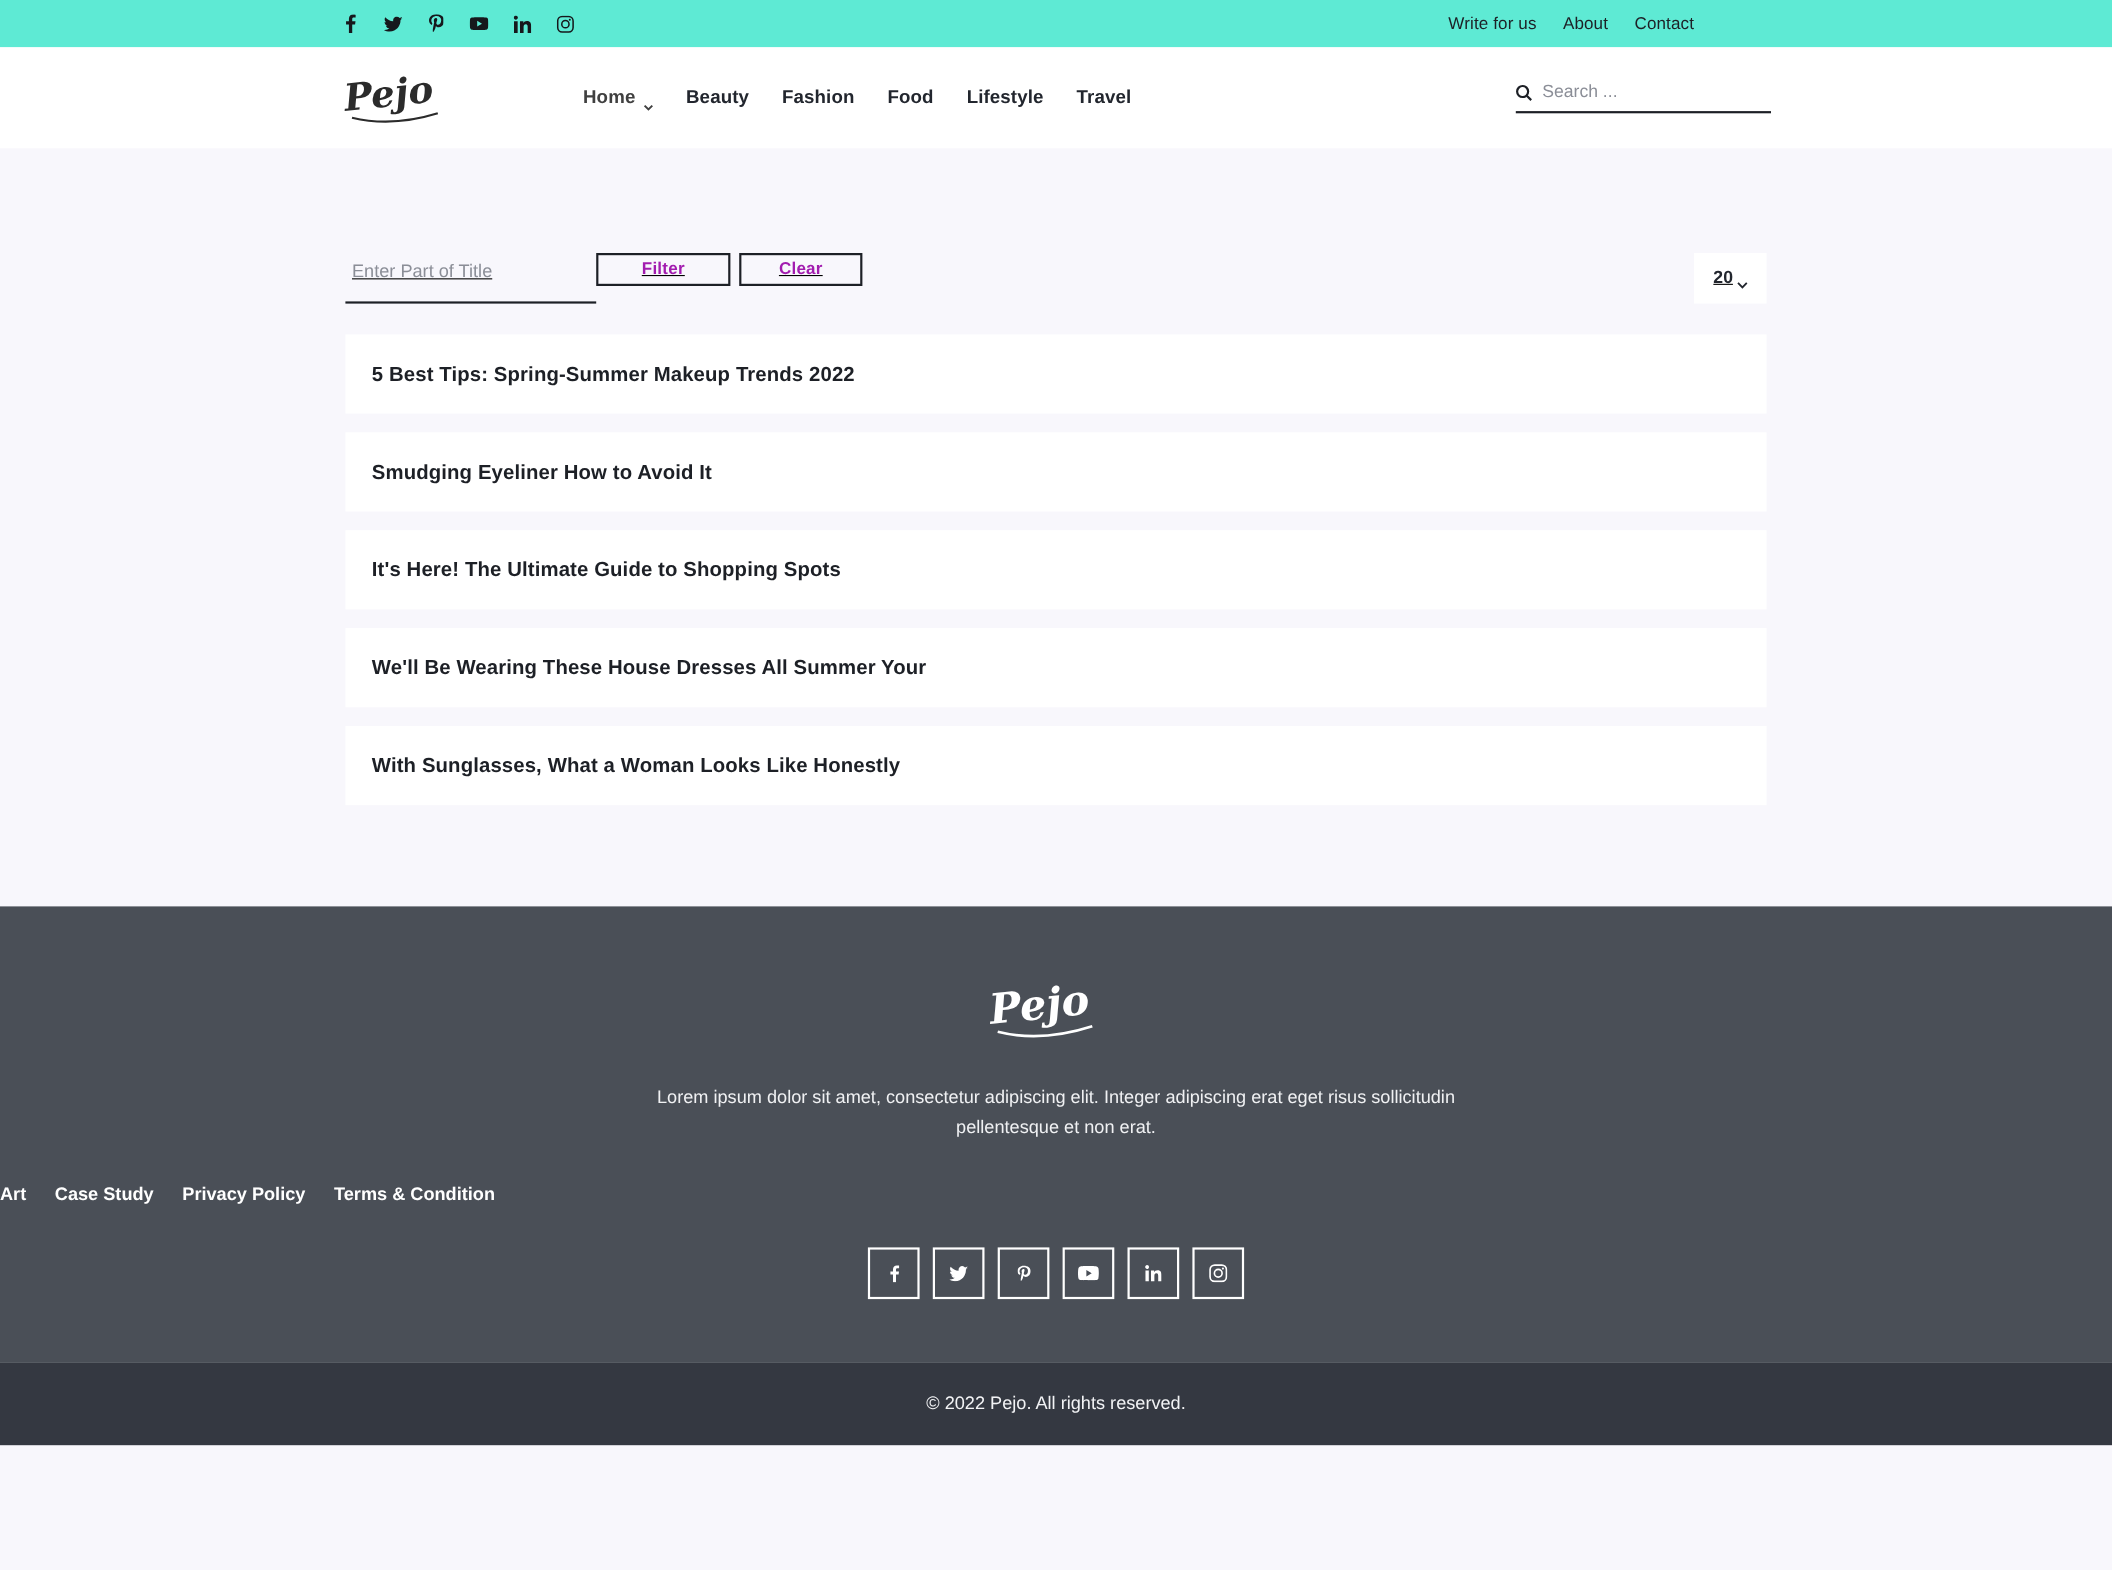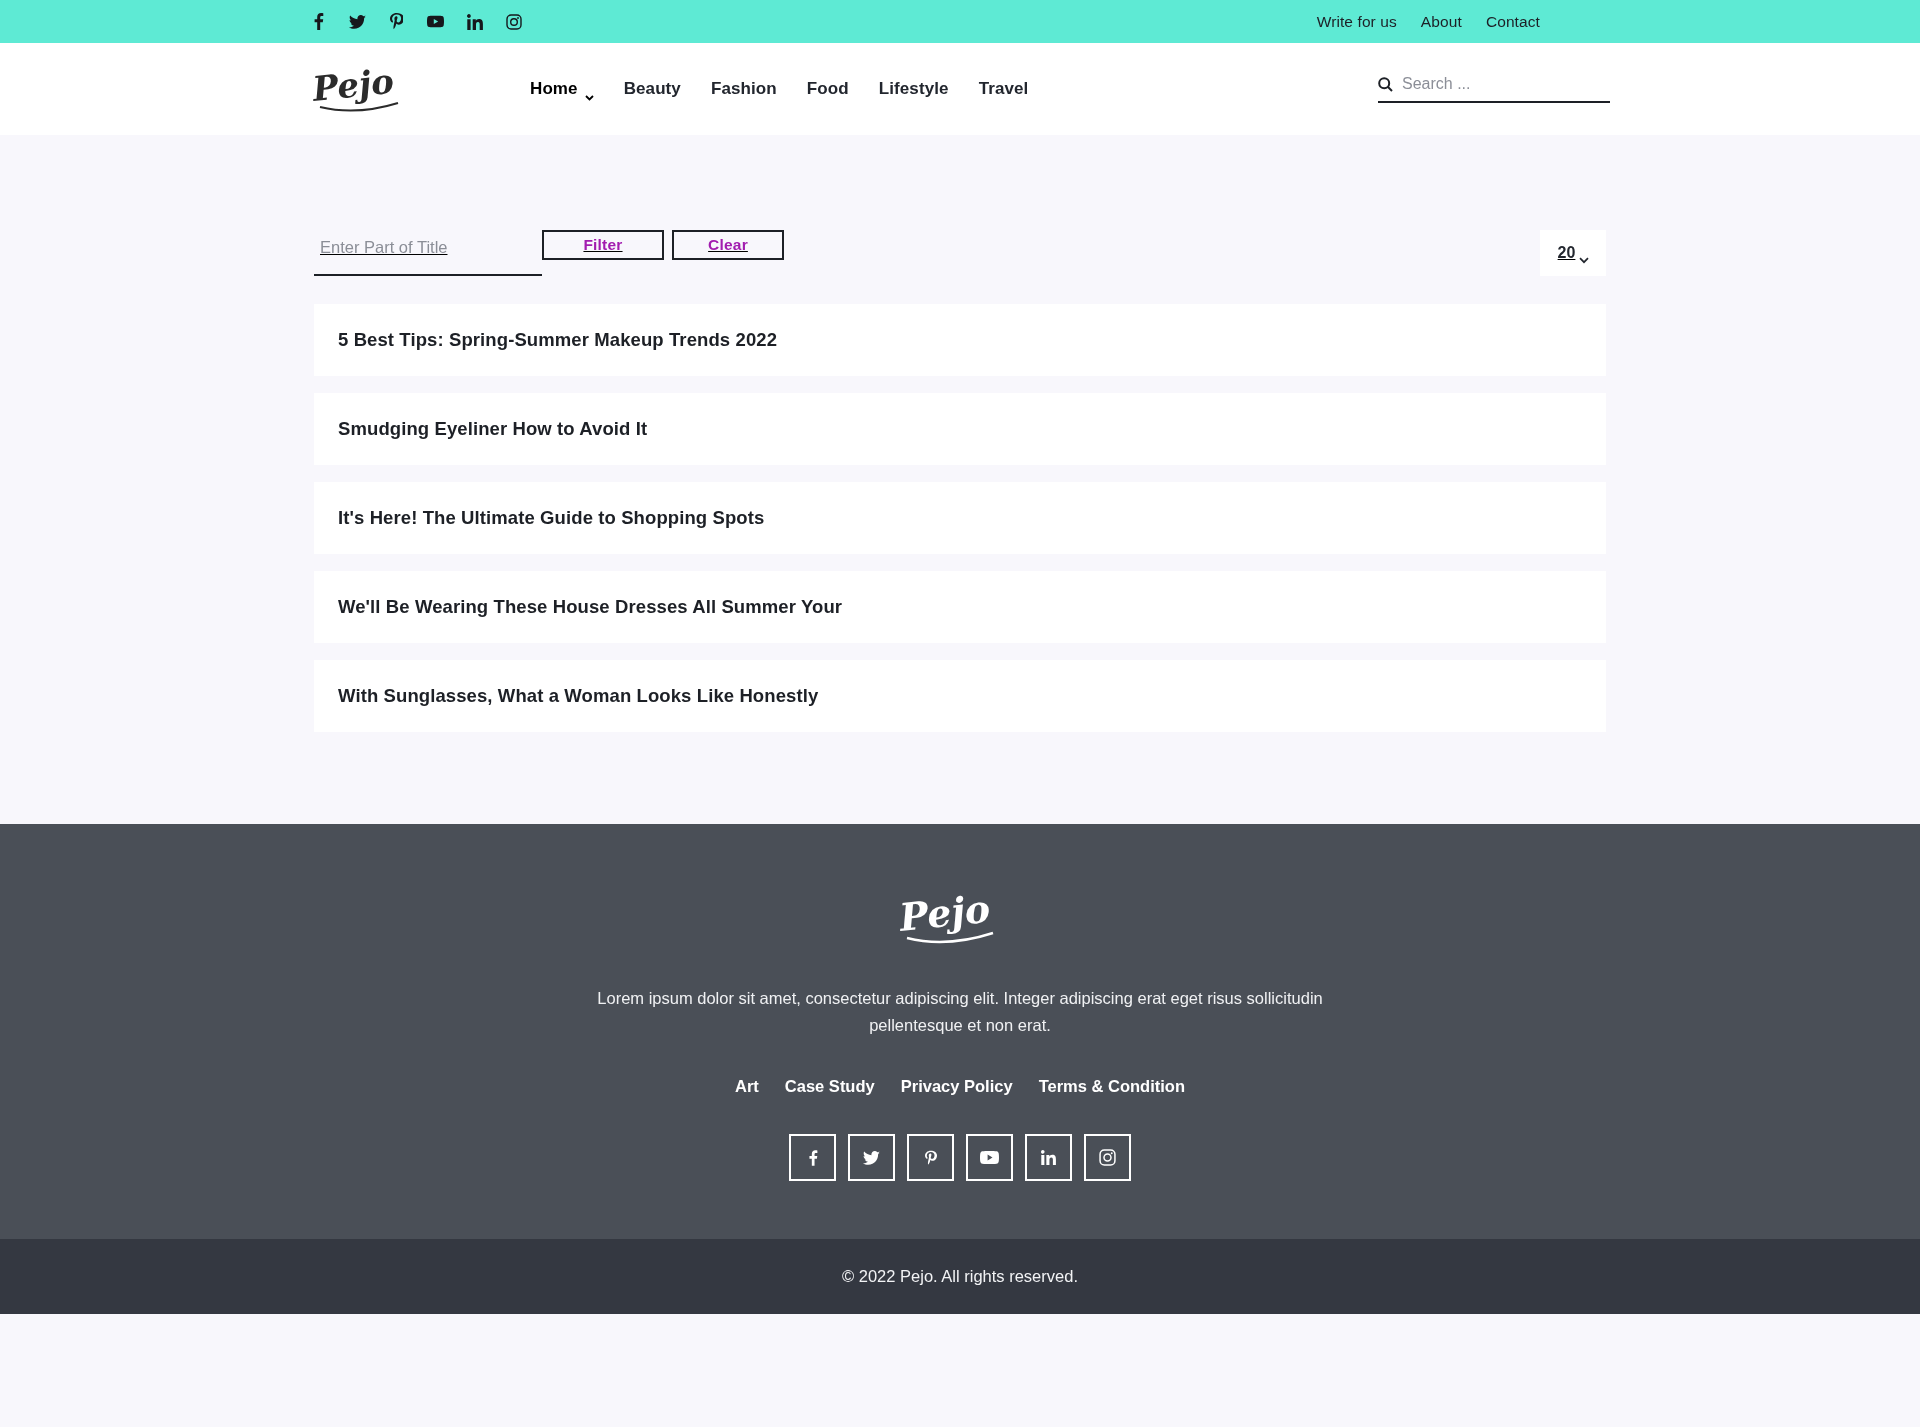--- a/index.html
+++ b/index.html
@@ -68,21 +68,21 @@
     font-size: 17px;
     font-weight: 700;
     color: #22262e;
     text-decoration: none;
     letter-spacing: .1px;
     display: inline-flex;
     align-items: center;
     gap: 7px;
     white-space: nowrap;
   }
-  .mainnav a.active { color: #000000; }
+  .mainnav a.active { color: #404040; }
   .chev {
     width: 9px; height: 6px;
     display: inline-block;
   }
   .searchwrap {
     margin-left: auto;
     width: 232px;
     border-bottom: 2px solid #1d2026;
     display: flex;
     align-items: center;
@@ -190,21 +190,20 @@
   }
   .footer-desc {
     width: 750px;
     margin: 0 auto 38px auto;
     font-size: 16.5px;
     line-height: 1.65;
     color: #f0f1f3;
   }
   .footer-links {
     display: flex;
-    justify-content: center;
     gap: 26px;
     margin-bottom: 38px;
   }
   .footer-links a {
     font-size: 16.5px;
     font-weight: 700;
     color: #ffffff;
     text-decoration: none;
   }
   .footer-social {

